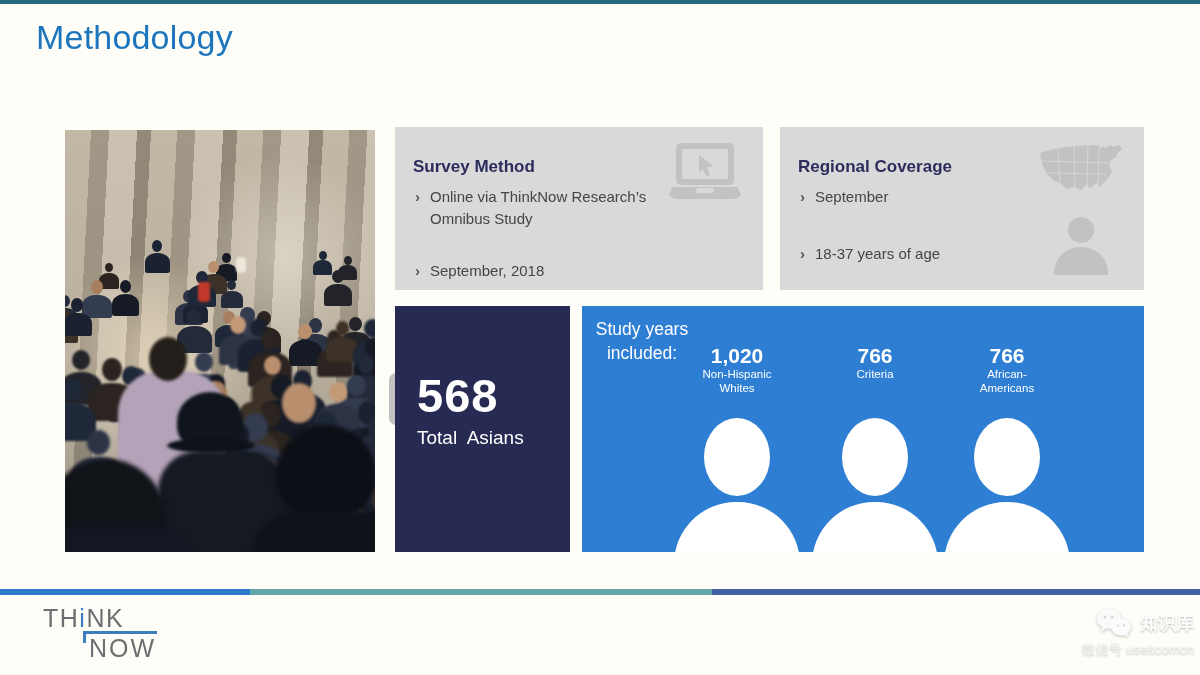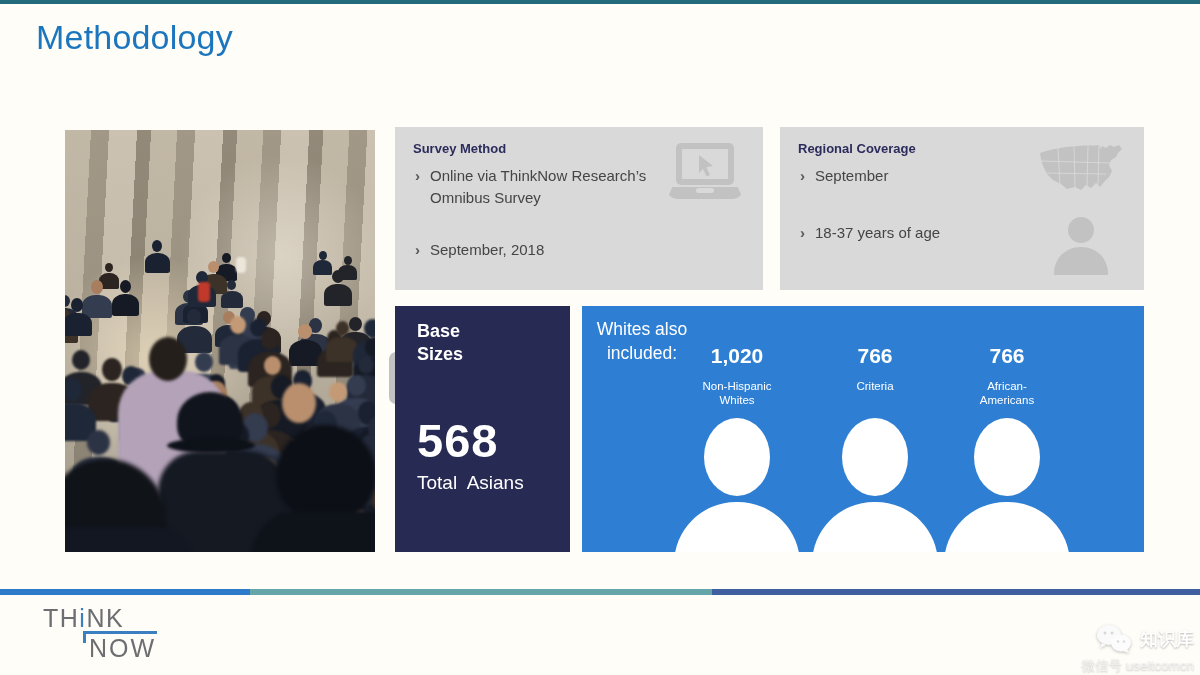--- a/index.html
+++ b/index.html
@@ -24,21 +24,21 @@
   }
   .cp { position:absolute; display:flex; flex-direction:column; align-items:center; }
   .cp-h { border-radius:50%; }
   .cp-b { width:100%; border-radius:46% 46% 10% 10%; }
   .fg { position:absolute; border-radius:50%; }
 
   
   .card { background:#d9d9d9; padding:14px 16px 12px 18px; }
   .card1 { left:395px; top:127px; width:368px; height:163px; }
   .card2 { left:780px; top:127px; width:364px; height:163px; }
-  .card-h { font-size:13px; font-weight:bold; color:#2c2c5c; }
+  .card-h { font-size:17px; font-weight:bold; color:#2c2c5c;margin-top:16px; }
   .bullet { display:flex; margin:9px 0 0 2px; width:250px; line-height:1.45; }
   .chev { font-size:15px; color:#595959; font-weight:bold; margin-right:10px; }
   .btext { font-size:15px; color:#454545; }
   .gap1 { height:21px; } .gap2 { height:26px; }
 
   
   .ic { position:absolute; color:#c2c2c2; }
   .laptop { right:20px; top:16px; width:76px; }
   .screen { width:58px; height:42px; border:6px solid #c2c2c2; border-radius:5px; margin:0 auto; position:relative; }
   .cursor { position:absolute; left:14px; top:5px; }
@@ -59,40 +59,40 @@
   .navy-h { font-size:18px; font-weight:bold; line-height:1.25; }
   .navy-num { font-size:47px; font-weight:bold; margin-top:48px; letter-spacing:1px; }
   .navy-cap { font-size:19px; margin-top:4px; white-space:pre; }
 
   
   .blue { left:582px; top:306px; width:562px; height:246px; background:#2e7fd4; color:#fff; overflow:hidden; }
   .intro { position:absolute; left:10px; top:12px; width:100px; font-size:17.5px; line-height:1.35; text-align:center; }
   .grp { position:absolute; top:0; width:150px; height:246px; text-align:center; }
   .g1 { left:80px; } .g2 { left:218px; } .g3 { left:350px; }
   .gval { font-size:21px; font-weight:bold; margin-top:38px; }
-  .glab { font-size:11.5px; line-height:1.2; margin-top:12px; }
+  .glab { font-size:11.5px; line-height:1.2; margin-top:0; }
   .wh { width:66px; height:78px; border-radius:50%; background:#fff; position:absolute; left:42px; top:112px; }
   .wb { width:126px; height:70px; border-radius:62px 62px 0 0; background:#fff; position:absolute; left:12px; top:196px; }
 
   
   .divider { left:0; top:589px; height:6px; }
   .seg { position:absolute; top:0; height:6px; }
   .seg-blue { left:0; width:250px; background:#2e7cc9; }
   .seg-teal { left:250px; width:462px; background:#64a6a9; }
   .seg-slate { left:712px; width:488px; background:#3f5fa0; }
 
   
   .logo { left:43px; top:604px; color:#6d6e71; }
   .logo-top { font-size:25px; letter-spacing:1.5px; font-weight:400; }
   .logo-i { color:#3c7fc0; }
   .logo-line { position:absolute; left:40px; top:27px; width:74px; height:12px; border-left:3px solid #3c7fc0; border-top:3px solid #3c7fc0; }
   .logo-now { position:absolute; left:46px; top:30px; font-size:25px; letter-spacing:2px; }
 
   
-  .wm { right:6px; top:608px; width:180px; text-align:right; color:#fff;margin-top:16px; }
+  .wm { right:6px; top:608px; width:180px; text-align:right; color:#fff; }
   .wm-row { display:flex; align-items:center; justify-content:flex-end; gap:8px; }
   .wm-title { font-size:18px; font-weight:bold; text-shadow:0 1px 2px rgba(0,0,0,.28); }
   .wm-sub { font-size:13.5px; margin-top:3px; color:#f2f2f2; text-shadow:0 1px 2px rgba(0,0,0,.25); }
 </style>
 </head>
 <body>
 
 <div class="abs topline"></div>
 <div class="abs title">Methodology</div>
 
@@ -487,21 +487,21 @@
     <div class="fg" style="left: -10%; top: 94%; width: 160px; height: 40px; background: rgb(18, 23, 34); border-radius: 40px 40px 0px 0px; filter: blur(2px); z-index: 56;"></div>
     <div class="fg" style="left: 43%; top: 36%; width: 12px; height: 20px; background: rgb(192, 57, 43); border-radius: 4px; filter: blur(1px); z-index: 30;"></div>
     <div class="fg" style="left: 55%; top: 30%; width: 10px; height: 16px; background: rgb(236, 230, 218); border-radius: 4px; filter: blur(1px); z-index: 28;"></div>
     <div class="fg" style="left: 70%; top: 60%; width: 34px; height: 40px; background: rgb(185, 143, 110); border-radius: 50%; filter: blur(1.4px); z-index: 47;"></div>
   </div>
 
 <div class="abs card card1">
   <div class="card-h">Survey Method</div>
   <div class="bullet">
     <span class="chev">›</span>
-    <span class="btext">Online via ThinkNow Research’s Omnibus Survey</span>
+    <span class="btext">Online via ThinkNow Research’s Omnibus Study</span>
   </div>
   <div class="gap1"></div>
   <div class="bullet">
     <span class="chev">›</span>
     <span class="btext">September, 2018</span>
   </div>
   <div class="ic laptop">
     <div class="screen">
       <svg class="cursor" width="22" height="24" viewBox="0 0 22 24">
         <path d="M3,1 L17,12 L10.5,13.2 L14,21 L10.5,22.6 L7,15 L3,19 Z" fill="#c2c2c2"></path>
@@ -546,28 +546,26 @@
     <path d="M4,12 C12,9 22,7 30,6 L42,5 C50,4 57,5 63,4 L65,8 66,5 70,7 74,4 78,6 83,4 86,8 82,12 80,16 75,19 73,24 76,30 73,36 68,41 64,46 60,42 55,47 50,44 45,49 39,46 31,48 25,43 17,39 11,33 7,25 5,18 Z" fill="#c2c2c2"></path>
     <path d="M22,7 L24,44 M38,5 L39,47 M52,5 L51,45 M5,20 L74,22 M8,32 L70,33 M63,4 L62,44" stroke="#d9d9d9" stroke-width="1" fill="none" opacity="0.85"></path>
   </svg>
   <div class="ic persn">
     <div class="ph"></div>
       <div class="pb"></div>
   </div>
 </div>
 
 <div class="abs navy">
-  <div class="navy-h pre">Base
-Sizes</div>
   <div class="navy-num">568</div>
   <div class="navy-cap">Total  Asians</div>
 </div>
 
 <div class="abs blue">
-  <div class="intro pre">Whites also
+  <div class="intro pre">Study years
 included:</div>
 
   <div class="grp g1">
     <div class="gval">1,020</div>
     <div class="glab pre">Non-Hispanic
 Whites</div>
     <div class="wh"></div>
     <div class="wb"></div>
   </div>
   <div class="grp g2">

